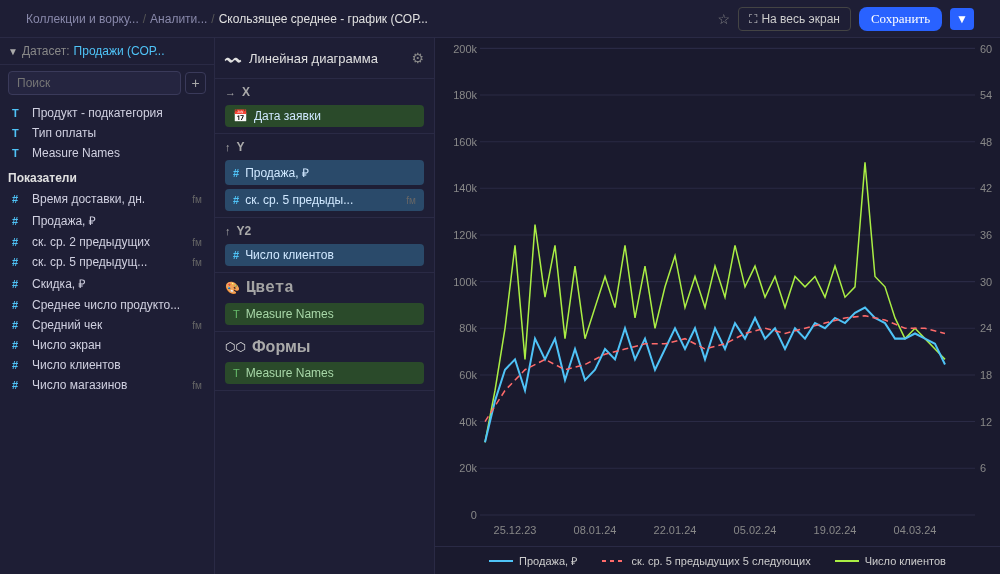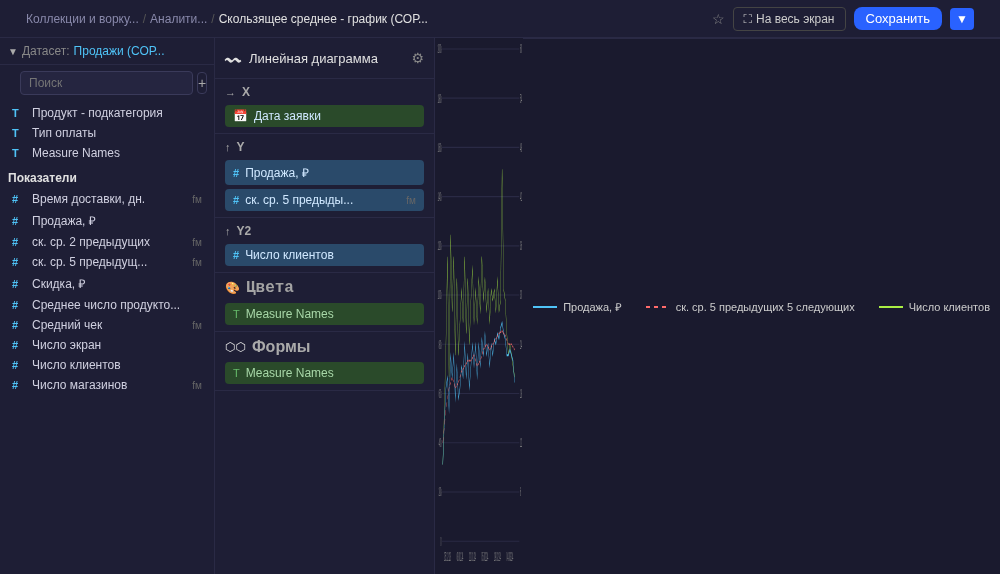--- a/index.html
+++ b/index.html
@@ -62,20 +62,21 @@
       background: #2962ff;
       border: none;
       color: white;
       padding: 4px 12px;
       border-radius: 8px;
       cursor: pointer;
       font-size: 13px;
       display: flex;
       align-items: center;
       gap: 4px;
+      font-family: Liberation Serif, serif;
     }
     .save-dropdown {
       background: #2962ff;
       border: none;
       color: white;
       padding: 4px 6px;
       border-radius: 4px;
       cursor: pointer;
       font-size: 12px;
     }
@@ -104,21 +105,20 @@
       gap: 4px;
     }
     .dataset-arrow { color: #aaa; font-size: 10px; }
     .dataset-label { color: #888; text-align: right; }
     .dataset-name { color: #4fc3f7; }
     .search-row {
       display: flex;
       align-items: center;
       padding: 6px 8px;
       gap: 4px;
-      margin-left: 12px;
     }
     .search-input {
       flex: 1;
       background: #252540;
       border: 1px solid #3a3a5a;
       border-radius: 4px;
       color: #e0e0e0;
       padding: 4px 8px;
       font-size: 12px;
       outline: none;
@@ -255,21 +255,21 @@
     }
     .forms-icon { font-size: 12px; }
     .forms-label { color: #aaa; font-size: 16px; font-weight: bold; }
 
     
     .chart-area {
       flex: 1;
       background: #1a1a2e;
       position: relative;
       display: flex;
-      flex-direction: row;
+      flex-direction: column;
     }
     .chart-canvas {
       flex: 1;
       position: relative;
       overflow: hidden;
     }
     svg.chart-svg {
       width: 100%;
       height: 100%;
     }

